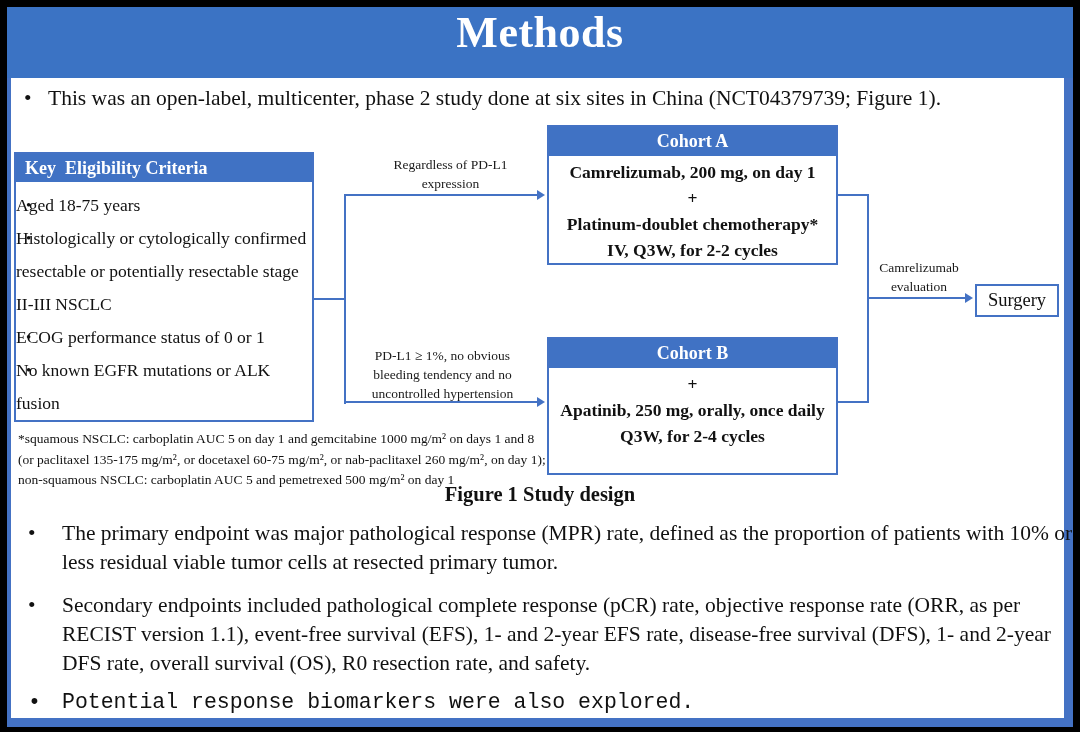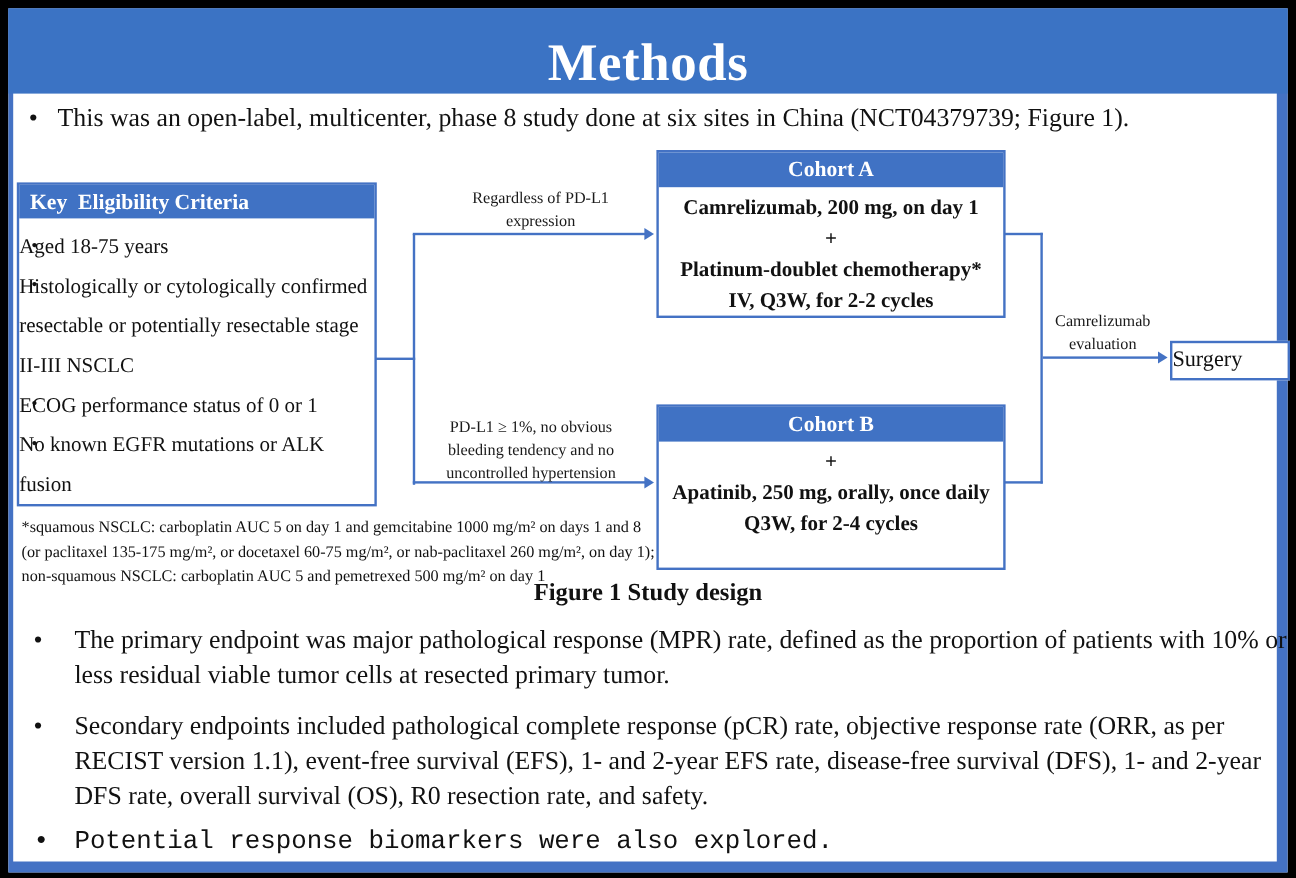--- a/index.html
+++ b/index.html
@@ -12,21 +12,21 @@
   body{
     width:1080px;height:732px;position:relative;background:#000;
     font-family:"Liberation Serif","DejaVu Serif",serif;color:var(--ink);
     overflow:hidden;
   }
   .abs{position:absolute;box-sizing:border-box;}
 
   .slide-frame{left:7px;top:7px;width:1066px;height:720px;background:#fff;
     border:4px solid var(--line);border-right-width:9px;border-bottom-width:9px;}
   .banner{left:7px;top:7px;width:1066px;height:71px;background:var(--banner);
-    display:flex;align-items:flex-end;justify-content:center;}
+    display:flex;align-items:flex-start;justify-content:center;}
   .banner-title{color:#fff;font-size:44px;font-weight:bold;letter-spacing:.5px;}
 
   .top-bullet{left:24px;top:84px;width:1030px;font-size:21.5px;line-height:29px;padding-left:24px;position:absolute;}
   .bullet-dot::before{content:"\2022";position:absolute;left:0;top:0;}
 
   
   .elig-box{left:14px;top:152px;width:300px;height:270px;border:2px solid var(--line);background:#fff;}
   .elig-header{background:var(--boxheader);color:#fff;font-weight:bold;font-size:18px;
     height:28px;line-height:28px;padding-left:9px;white-space:pre-wrap;}
   .elig-body{padding:7px 4px 0 0;}
@@ -36,22 +36,22 @@
   
   .cohort-box{width:291px;border:2px solid var(--line);background:#fff;}
   .cohort-a{left:547px;top:125px;height:140px;}
   .cohort-b{left:547px;top:337px;height:138px;}
   .cohort-header{background:var(--boxheader);color:#fff;font-weight:bold;font-size:18px;
     height:29px;line-height:29px;text-align:center;}
   .cohort-body{padding-top:3px;}
   .cohort-line{text-align:center;font-size:17.5px;line-height:26px;white-space:nowrap;font-weight:bold;}
 
   
-  .surgery-box{left:975px;top:284px;width:100px;height:33px;border:2px solid var(--line);
-    display:flex;align-items:center;font-size:18.5px;background:#fff;}
+  .surgery-box{left:975px;top:284px;width:84px;height:33px;border:2px solid var(--line);
+    display:flex;align-items:center;justify-content:center;font-size:18.5px;background:#fff;}
 
   
   .ln{position:absolute;background:var(--line);}
   .arrowhead{position:absolute;width:0;height:0;border-top:5px solid transparent;
     border-bottom:5px solid transparent;border-left:8px solid var(--line);}
 
   
   .flow-label{position:absolute;text-align:center;font-size:13.5px;line-height:19px;color:#1a1a1a;}
   .label-top{left:368px;top:155px;width:165px;}
   .label-bottom{left:352px;top:346px;width:181px;}
@@ -68,21 +68,21 @@
 </head>
 <body>
 
 <div class="abs slide-frame"></div>
 
 <div class="abs banner">
   <div class="banner-title">Methods</div>
 </div>
 
 <div class="top-bullet bullet-dot">
-  <span>This was an open-label, multicenter, phase 8 study done at six sites in China (NCT04379739; Figure 1).</span>
+  <span>This was an open-label, multicenter, phase 2 study done at six sites in China (NCT04379739; Figure 1).</span>
 </div>
 
 <div>
 
   <div class="abs elig-box">
     <div class="elig-header">Key  Eligibility Criteria</div>
     <div class="elig-body">
       <div class="elig-item">Aged 18-75 years</div>
       <div class="elig-item">Histologically or cytologically confirmed resectable or potentially resectable stage II-III NSCLC</div>
       <div class="elig-item">ECOG performance status of 0 or 1</div>

